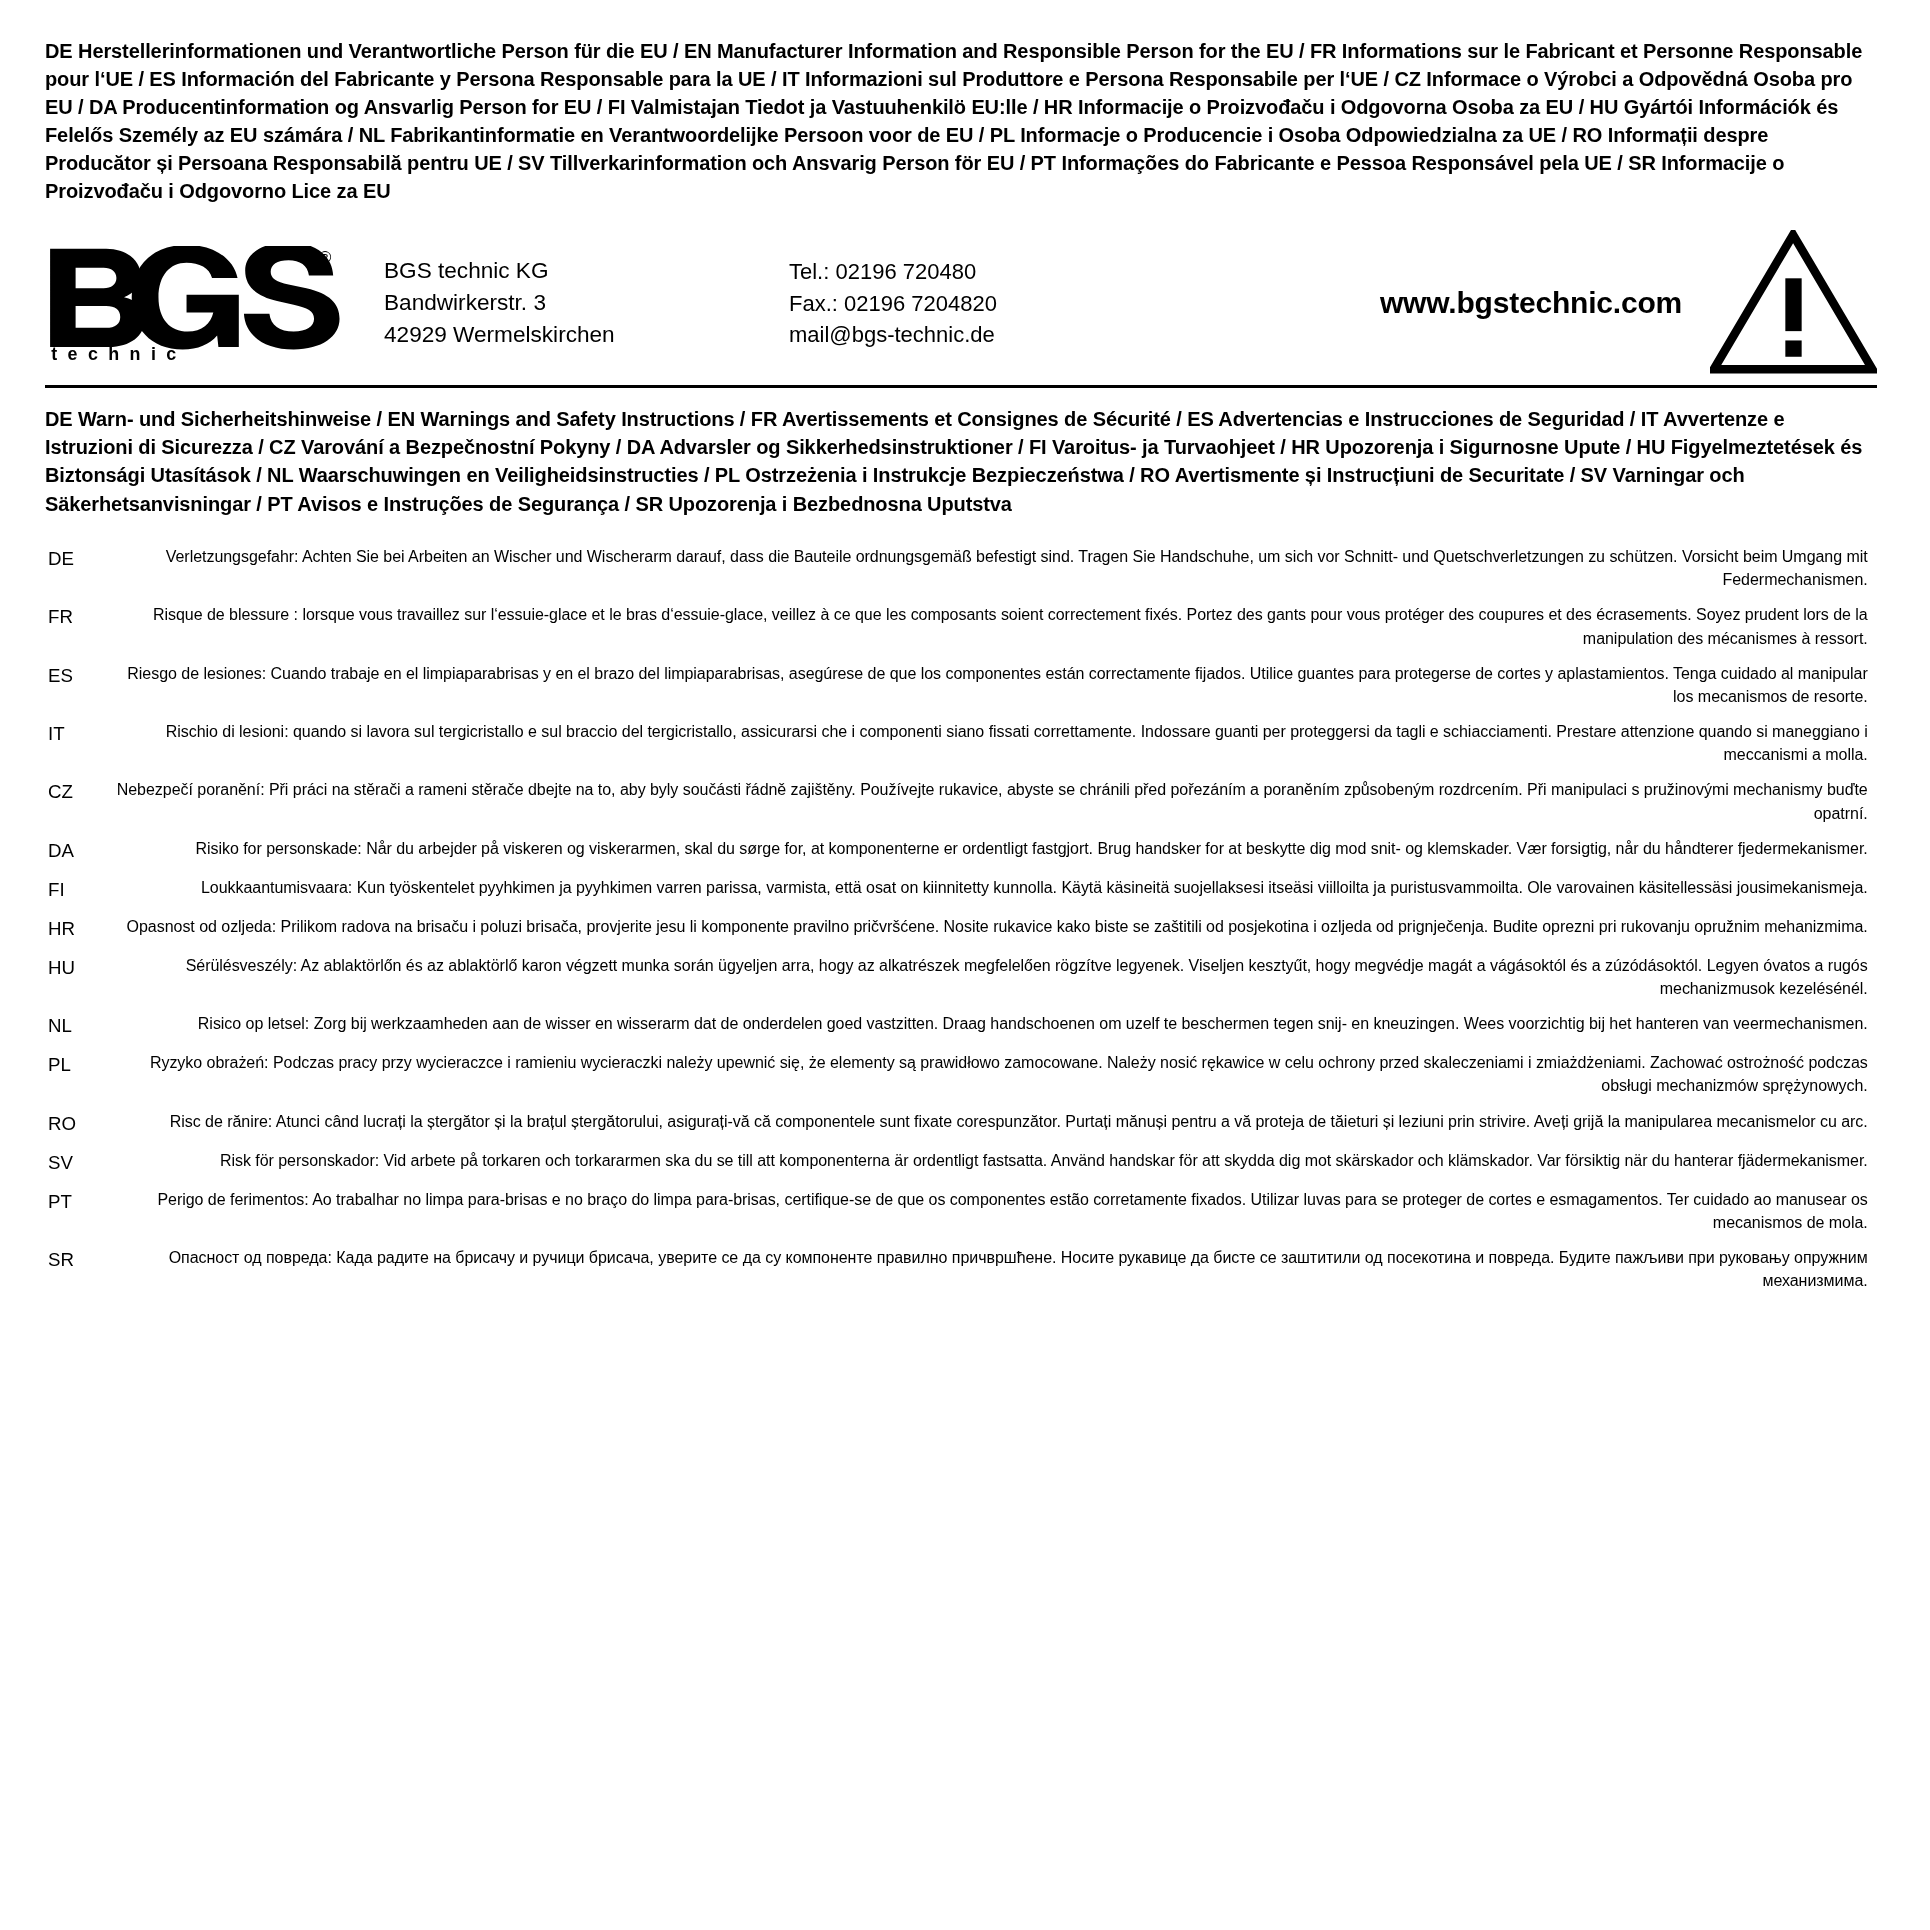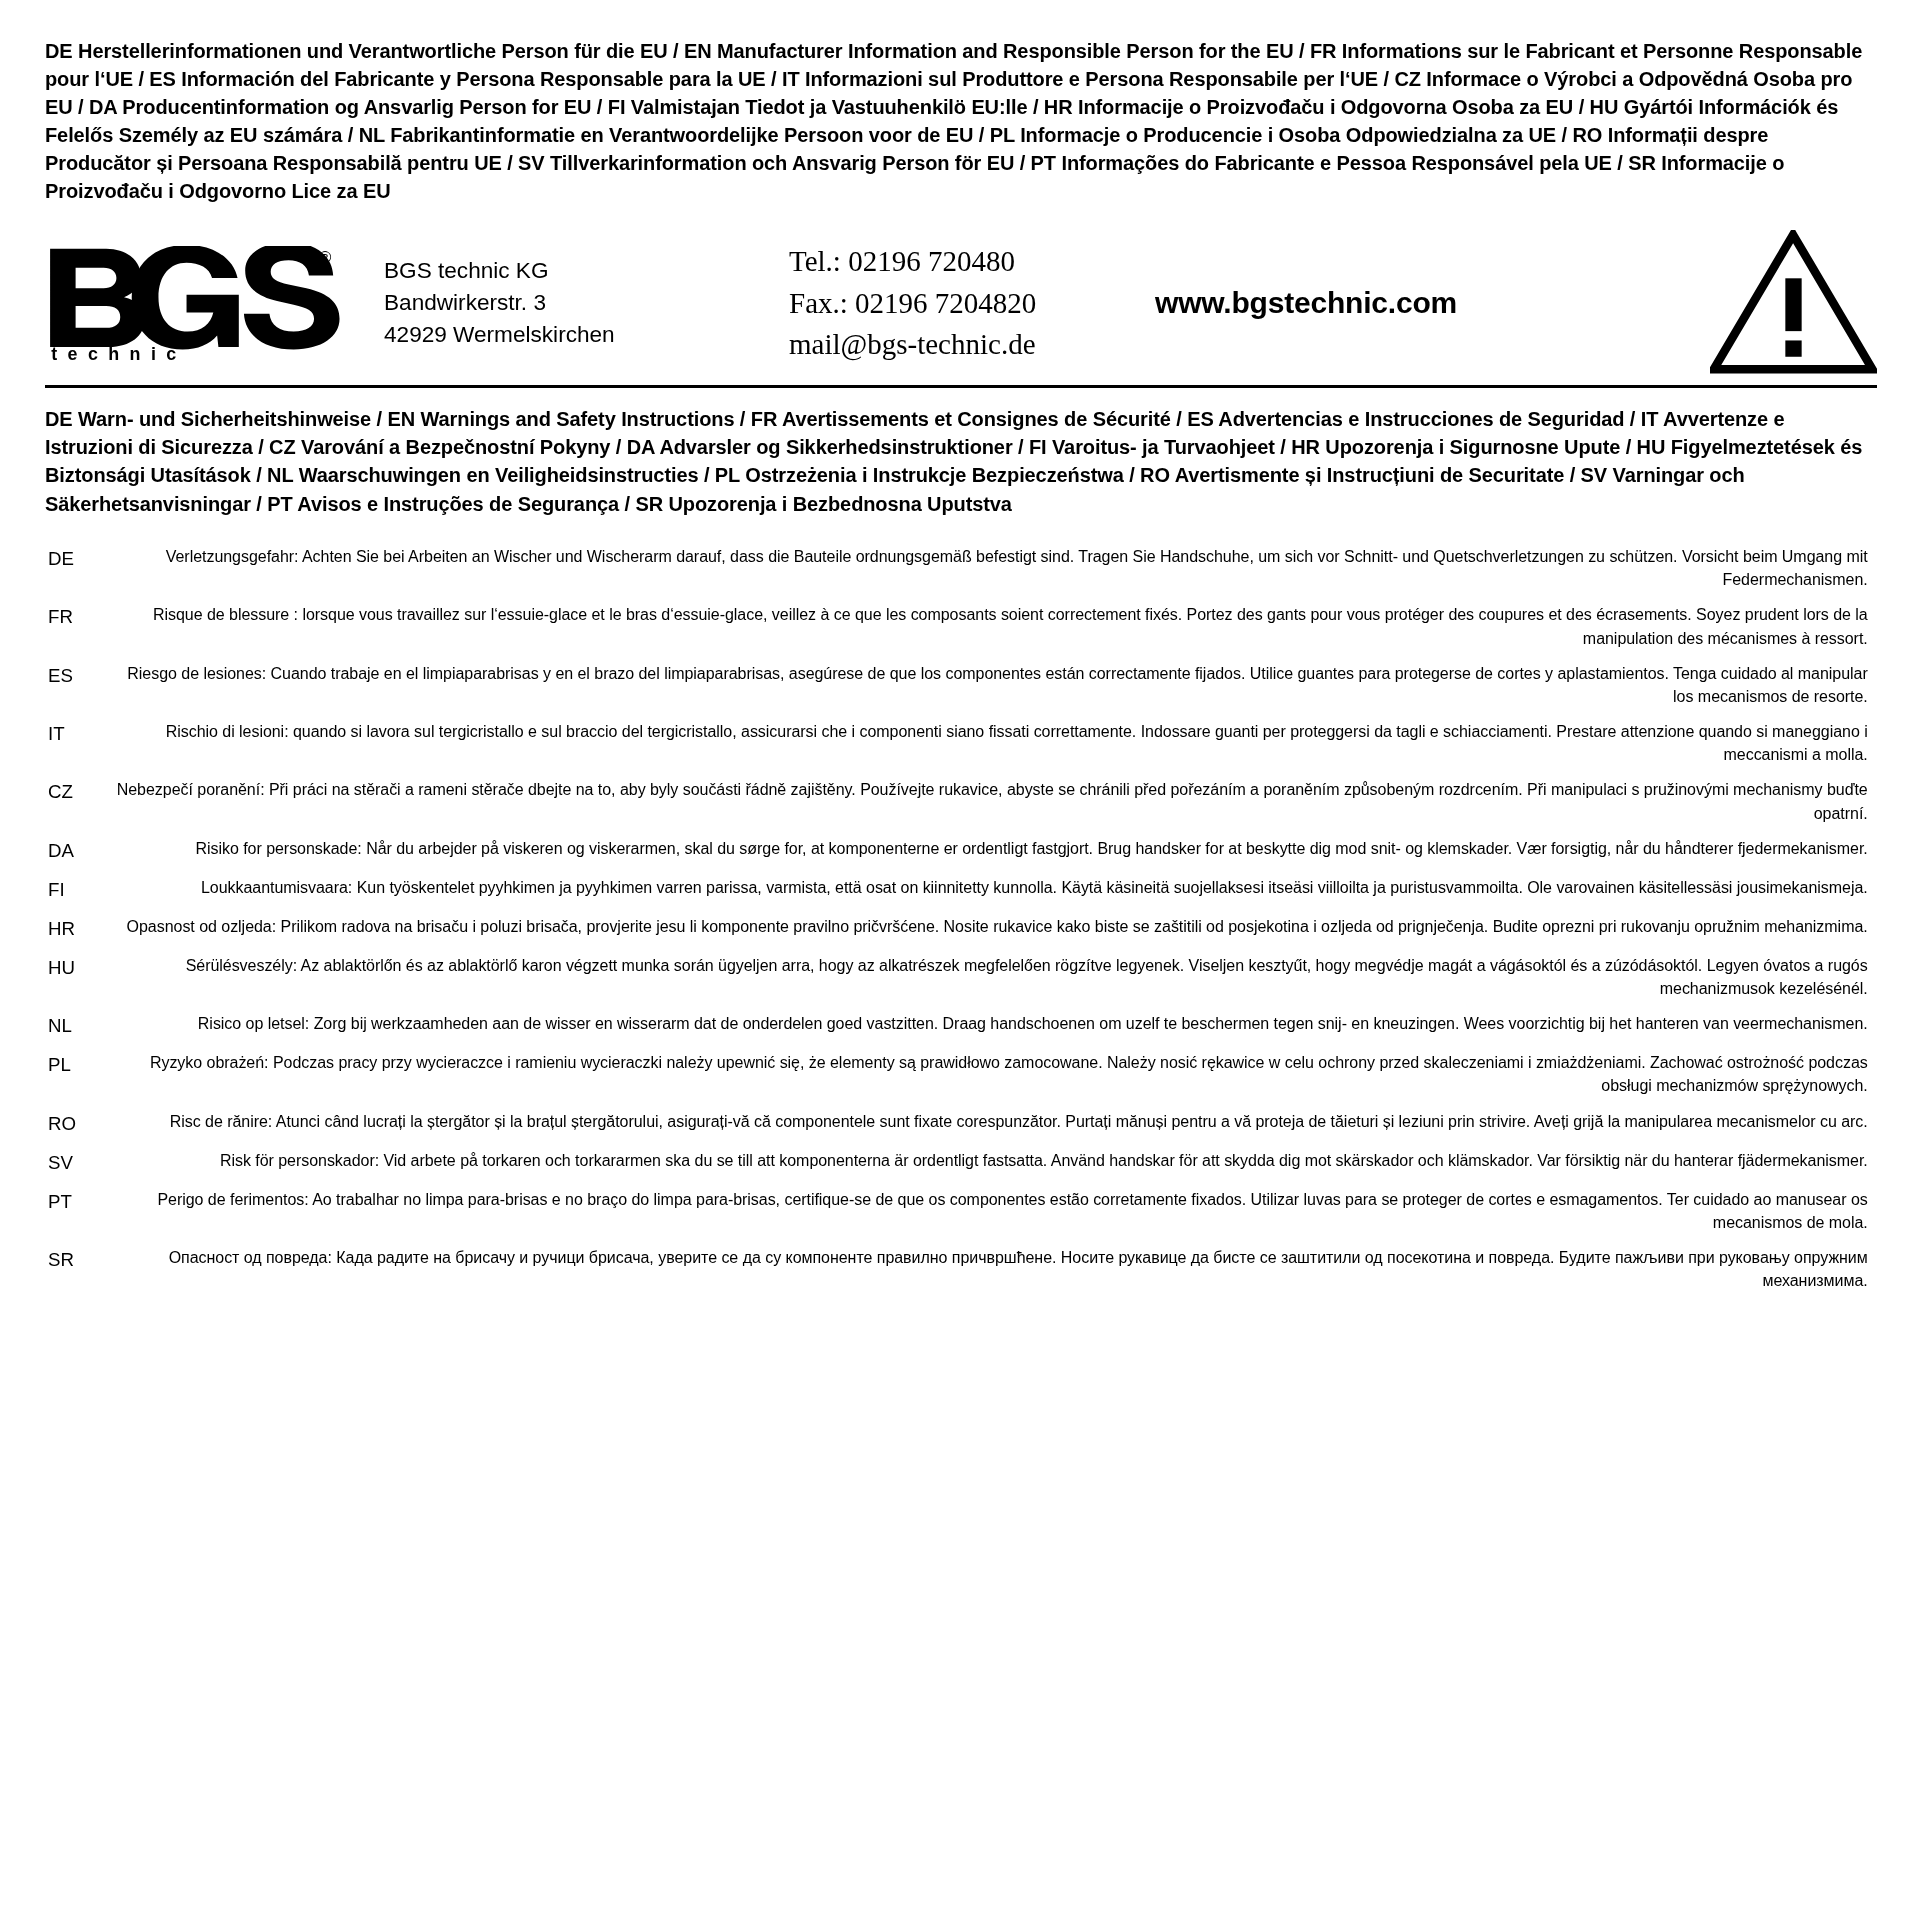--- a/index.html
+++ b/index.html
@@ -49,30 +49,29 @@
 
   .address {
     flex: 0 0 405px;
     font-size: 22.6px;
     line-height: 1.42;
     padding-top: 3.1px;
     margin-left: 12px;
   }
   .contact {
     flex: 0 0 366px;
-    font-size: 29px;
+    font-size: 22px;
     line-height: 1.42;
     padding-top: 3.1px;
-    font-family: Liberation Serif, serif;
   }
   .website {
     flex: 1 1 auto;
     font-size: 30px;
     font-weight: bold;
-    text-align: left;
+    text-align: right;
     padding-top: 3.1px;
     letter-spacing: -0.2px;
   }
   .warn-tri {
     flex: 0 0 195px;
     display: flex;
     justify-content: flex-end;
     align-items: center;
   }
 

